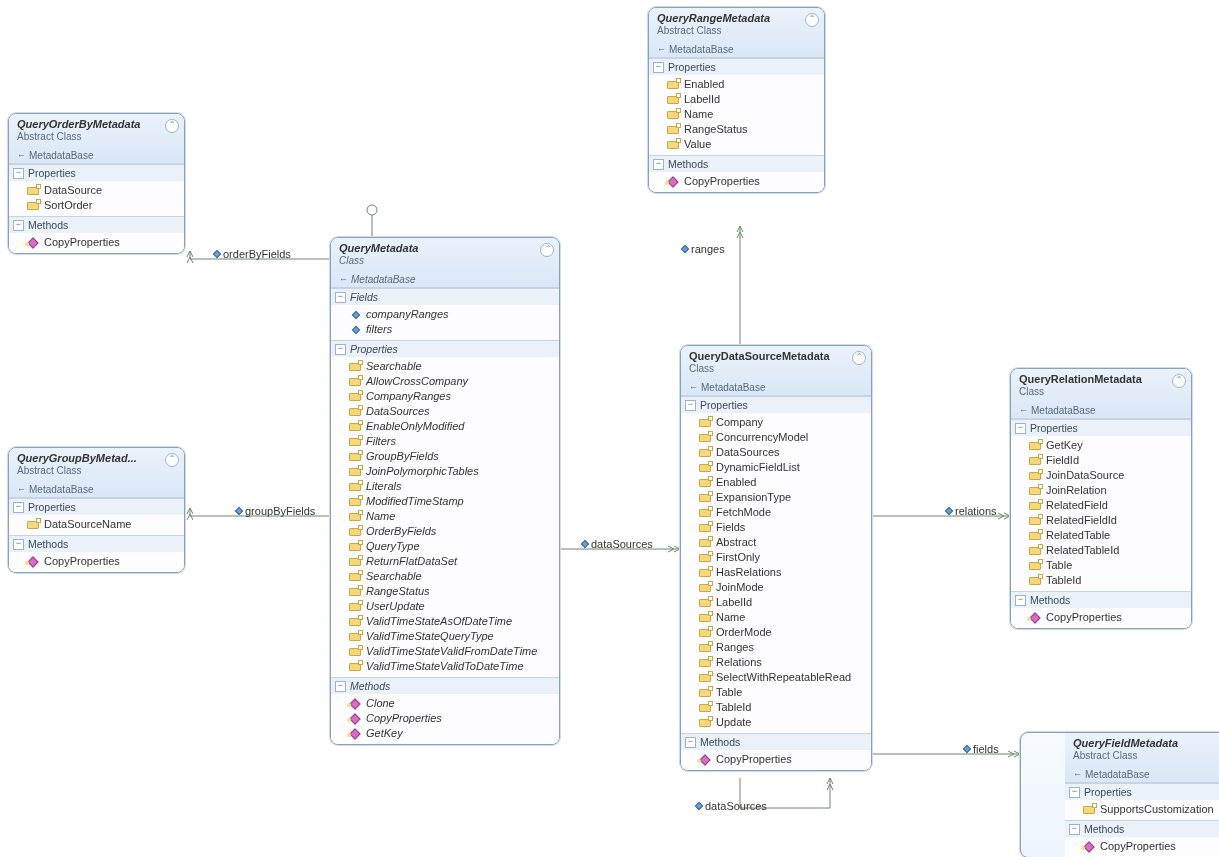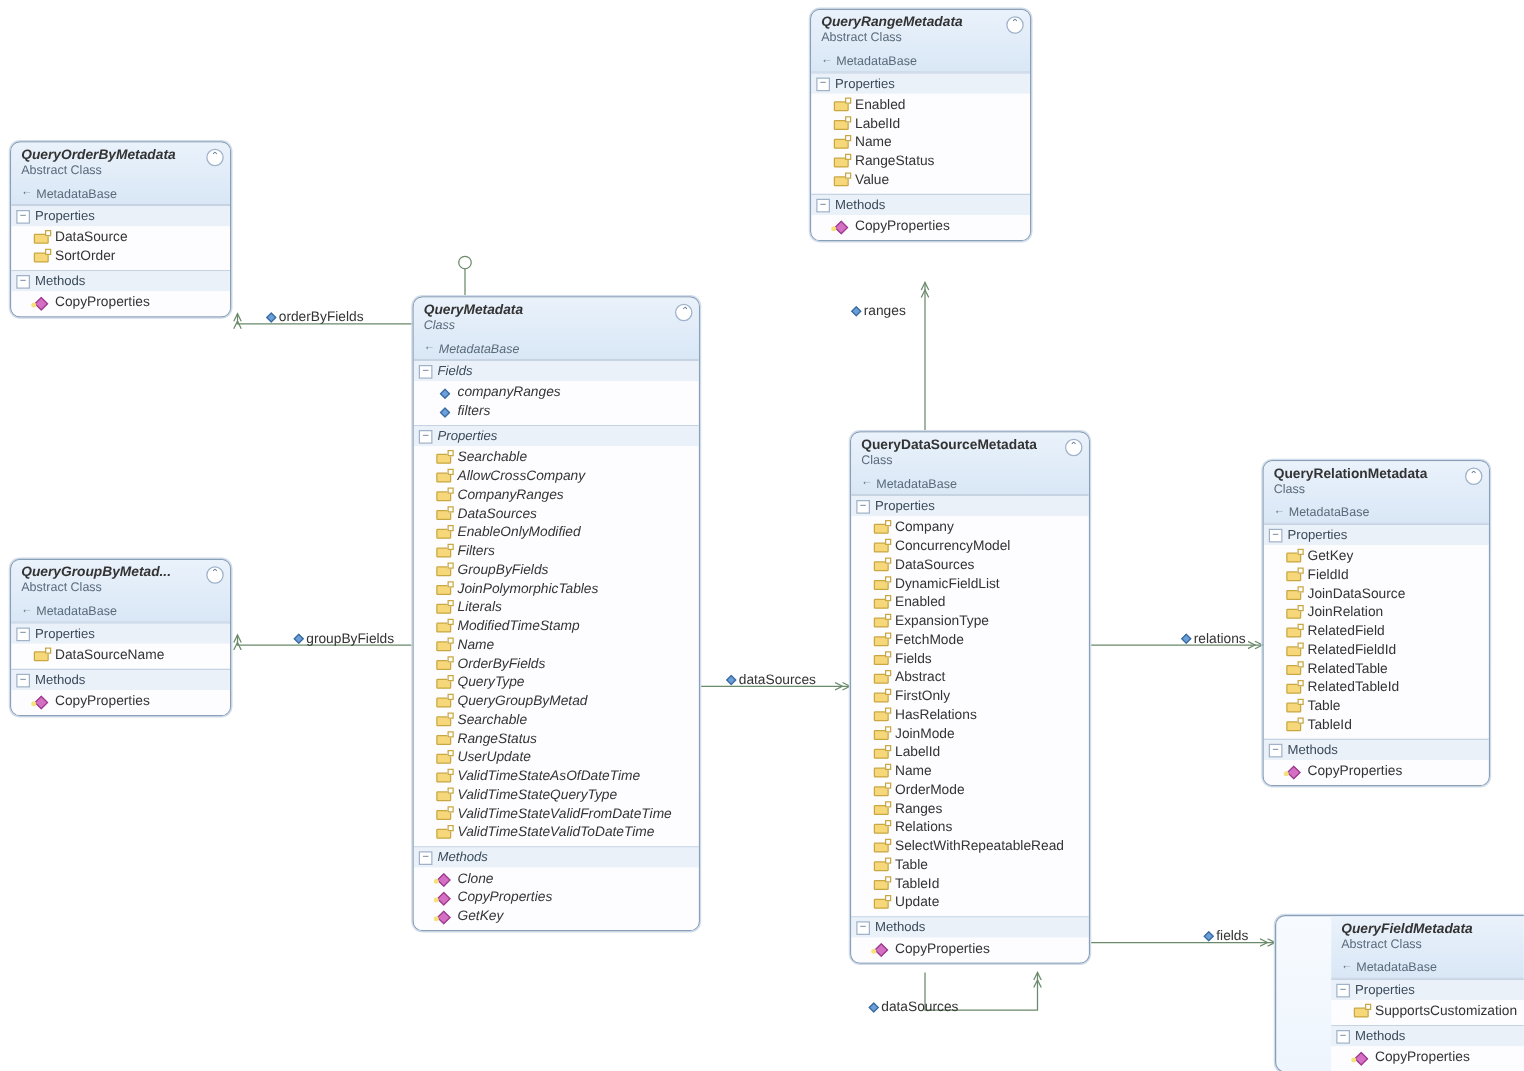--- a/index.html
+++ b/index.html
@@ -374,21 +374,21 @@
         <div class="member">
           <span class="ico ico-prop"></span>
           <span>OrderByFields</span>
         </div>
         <div class="member">
           <span class="ico ico-prop"></span>
           <span>QueryType</span>
         </div>
         <div class="member">
           <span class="ico ico-prop"></span>
-          <span>QueryGroupByMetad</span>
+          <span>ReturnFlatDataSet</span>
         </div>
         <div class="member">
           <span class="ico ico-prop"></span>
           <span>Searchable</span>
         </div>
         <div class="member">
           <span class="ico ico-prop"></span>
           <span>RangeStatus</span>
         </div>
         <div class="member">

